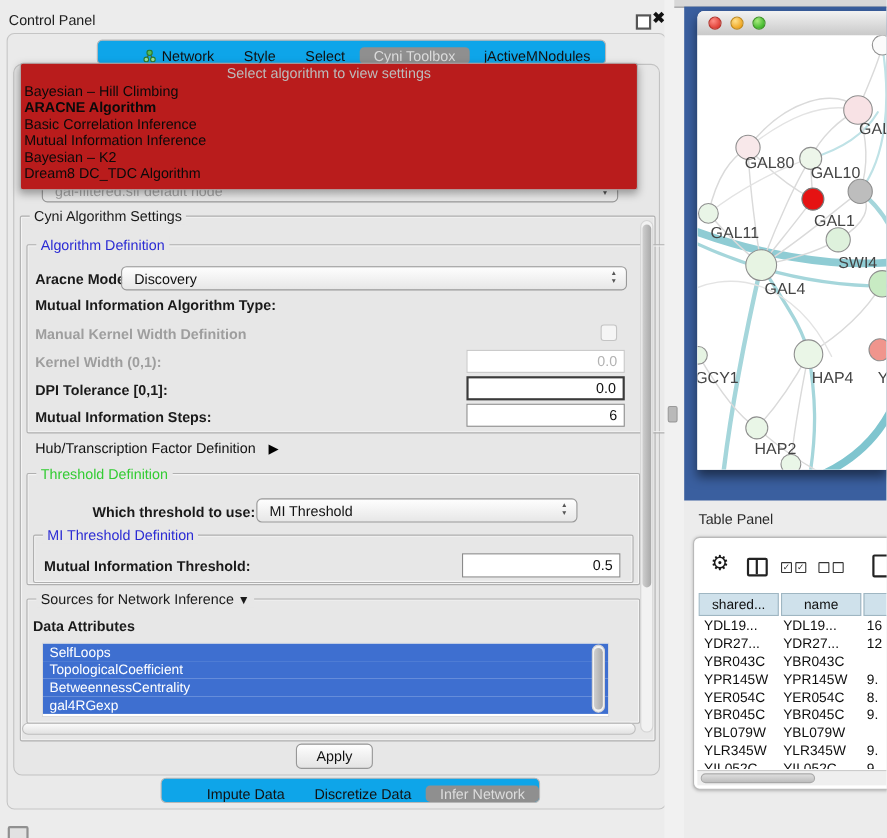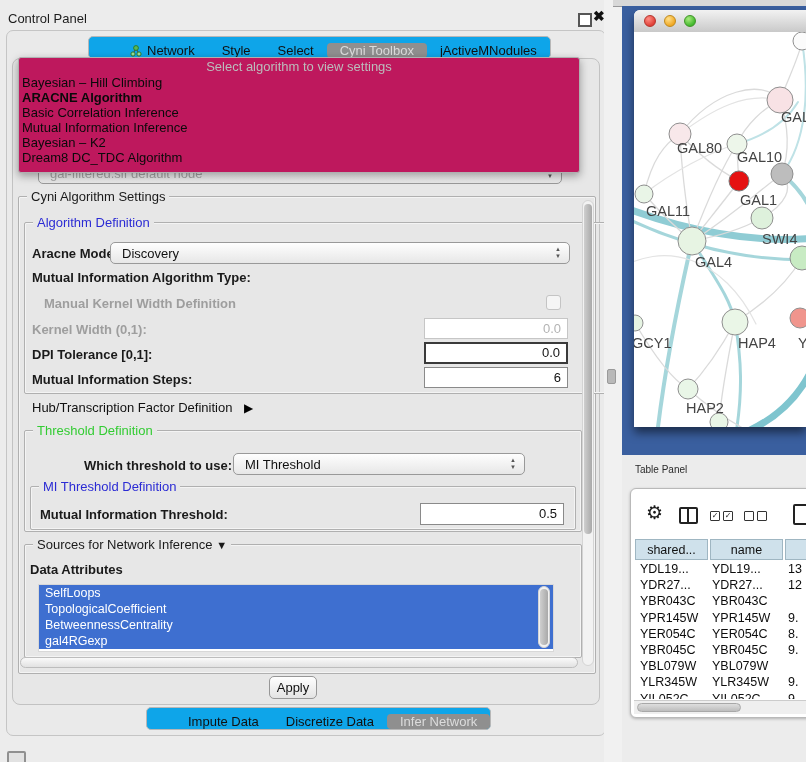--- a/index.html
+++ b/index.html
@@ -17,21 +17,21 @@
   
   .tabstrip{display:flex;align-items:flex-end;height:23px;background:#0ea5e9;border:1px solid #b7b7b7;border-radius:5px;box-sizing:border-box;z-index:20;padding-left:28px;}
   .seg{display:flex;align-items:center;padding:0 13px;font-size:13px;color:#111;white-space:nowrap;border-radius:4px;cursor:default;}
   .seg.sel{background:#8f8f8f;color:#dcdcdc;}
   .seg-div{width:1px;background:#c9c9c9;margin:4px 0;}
   #topTabs{left:88px;top:36px;}
   #bottomTabs{left:146px;top:707px;}
   .net-icon{display:inline-block;margin-right:5px;width:12px;height:12px;}
 
   
-  .dd-overlay{left:18px;top:57px;width:560px;height:114px;background:#be185d;border:1px solid #b0b0b0;border-radius:3px;box-shadow:0 3px 8px rgba(0,0,0,.35);z-index:60;overflow:hidden;}
+  .dd-overlay{left:18px;top:57px;width:560px;height:114px;background:#b91c1c;border:1px solid #b0b0b0;border-radius:3px;box-shadow:0 3px 8px rgba(0,0,0,.35);z-index:60;overflow:hidden;}
   .dd-ph{height:17px;line-height:17px;text-align:center;color:#bcbcbc;font-size:13px;}
   .dd-item{height:15px;line-height:15px;padding-left:3px;font-size:13px;color:#0a0a0a;white-space:nowrap;}
   .dd-item.hl{font-weight:bold;}
 
   
   .combo{box-sizing:border-box;height:22px;border:1px solid #999;border-radius:5px;background:linear-gradient(#fefefe,#e7e7e7);font-size:13px;color:#111;display:flex;align-items:center;padding:0 18px 0 11px;}
   .combo .spin{position:absolute;right:8px;top:3px;font-size:6px;line-height:7px;color:#555;text-align:center;}
   .combo.dis{color:#a8a8a8;}
 
   
@@ -51,39 +51,39 @@
 
   
   .vscroll{width:12px;background:#f2f2f2;border:1px solid #d4d4d4;border-radius:6px;box-sizing:border-box;}
   .vthumb{position:absolute;left:1px;width:8px;border-radius:5px;background:linear-gradient(90deg,#cfcfcf,#a9a9a9);}
   .hscroll-track{height:11px;border:1px solid #bdbdbd;border-radius:6px;background:linear-gradient(#fafafa,#e2e2e2);box-sizing:border-box;}
 
   
   .attr-list{background:#fff;border:1px solid #d8d8d8;overflow:hidden;}
   .attr-item{height:16px;line-height:16px;padding-left:6px;font-size:12.5px;color:#fff;background:#3e6fd0;white-space:nowrap;}
 
-  .apply-btn{left:269px;top:676px;width:48px;height:23px;border:1px solid #979797;border-radius:5px;background:linear-gradient(#fefefe,#e3e3e3);font-size:13px;color:#111;text-align:center;line-height:21px;box-sizing:border-box;}
+  .apply-btn{left:269px;top:676px;width:70px;height:23px;border:1px solid #979797;border-radius:5px;background:linear-gradient(#fefefe,#e3e3e3);font-size:13px;color:#111;text-align:center;line-height:21px;box-sizing:border-box;}
 
   .hub-row{font-size:13px;color:#111;}
   .hub-tri{display:inline-block;margin-left:8px;font-size:12px;color:#000;}
 
   
   .top-strip{left:613px;top:0;width:193px;height:6px;background:#d8d8d8;border-bottom:1px solid #98989a;}
   .gap-strip{left:604px;top:0;width:18px;height:762px;background:#f1f1f1;}
   .desktop{left:622px;top:6px;width:184px;height:449px;background:#3a5f9f;}
   .net-window{left:634px;top:10px;width:172px;height:417px;border-radius:6px 0 0 0;box-shadow:0 6px 10px rgba(0,0,0,.5);background:#fff;}
   .titlebar{position:absolute;left:0;top:0;width:172px;height:22px;background:linear-gradient(#f2f2f2,#c9c9c9);border-bottom:1px solid #8d8d8d;border-radius:6px 0 0 0;}
   .light{position:absolute;top:5px;width:12px;height:12px;border-radius:50%;box-sizing:border-box;}
   .light.red{left:10px;background:radial-gradient(circle at 35% 30%,#ff8d84,#e04138 70%);border:1px solid #b4342c;}
   .light.yellow{left:30px;background:radial-gradient(circle at 35% 30%,#ffe08a,#f0a825 70%);border:1px solid #c08a1c;}
   .light.green{left:50px;background:radial-gradient(circle at 35% 30%,#a8eb7e,#44b92e 70%);border:1px solid #3f9427;}
   .canvas{position:absolute;left:0;top:22px;width:172px;height:395px;background:#fff;overflow:hidden;}
 
   
-  .tp-title{left:635px;top:464px;font-size:10px;color:#2a2a2a;}
+  .tp-title{left:635px;top:464px;font-size:13px;color:#2a2a2a;}
   .tp-card{left:630px;top:488px;width:190px;height:228px;background:#fff;border:1px solid #b9b9b9;border-radius:6px;box-shadow:0 1px 3px rgba(0,0,0,.25);overflow:hidden;}
   .gear{left:646px;top:503px;font-size:19px;color:#1a1a1a;line-height:20px;}
   .cols-icon{left:679px;top:507px;width:15px;height:13px;border:2px solid #222;border-radius:2px;}
   .cols-icon:after{content:"";position:absolute;left:6px;top:0;width:2px;height:13px;background:#222;}
   .cb{position:absolute;width:8px;height:8px;border:1.5px solid #333;border-radius:1px;font-size:8px;line-height:8px;color:#222;text-align:center;}
   .page-icon{left:793px;top:504px;width:14px;height:17px;border:2px solid #222;border-radius:2px;}
   .th-row{left:635px;top:539px;width:171px;height:23px;overflow:hidden;}
   .th-cell{position:absolute;top:0;height:21px;width:73px;background:#cfe1eb;border:1px solid #9fb6c2;box-sizing:border-box;text-align:center;font-size:12.5px;color:#111;line-height:21px;}
   .tb-rows{left:635px;top:562px;width:171px;height:137px;overflow:hidden;}
   .tb-row{position:absolute;left:0;width:171px;height:16px;}
@@ -144,21 +144,21 @@
 
   <div class="abs gbox" style="left:24px;top:222px;width:556px;height:170px;padding-left:37px;">
     <span class="gb-label gb-blue">Algorithm Definition</span>
   </div>
   <span class="abs lbl" style="left:32px;top:246px;">Aracne Mode:</span>
   <div class="abs combo" style="left:110px;top:242px;width:460px;">
     <span>Discovery</span>
     <span class="spin">▲<br>▼</span>
   </div>
   <span class="abs lbl" style="left:32px;top:270px;">Mutual Information Algorithm Type:</span>
-  <span class="abs lbl dis" style="left:44px;top:296px;">Manual Kernel Width Definition</span>
+  <span class="abs lbl dis" style="left:32px;top:296px;">Manual Kernel Width Definition</span>
   <span class="abs checkbox" style="left:546px;top:295px;"></span>
   <span class="abs lbl dis" style="left:32px;top:322px;">Kernel Width (0,1):</span>
   <span class="abs fld dis" style="left:424px;top:318px;width:144px;height:21px;">0.0</span>
   <span class="abs lbl" style="left:32px;top:347px;">DPI Tolerance [0,1]:</span>
   <span class="abs fld focus" style="left:424px;top:342px;width:144px;height:22px;">0.0</span>
   <span class="abs lbl" style="left:32px;top:372px;">Mutual Information Steps:</span>
   <span class="abs fld" style="left:424px;top:367px;width:144px;height:21px;">6</span>
 
   <span class="abs hub-row" style="left:32px;top:400px;">
     <span>Hub/Transcription Factor Definition</span>
@@ -311,21 +311,21 @@
   <span class="abs page-icon"></span>
   <div class="abs th-row" id="thRow">
       <div class="th-cell" style="left: 0px;">shared...</div>
       <div class="th-cell" style="left: 75px;">name</div>
       <div class="th-cell" style="left: 150px;">A</div>
     </div>
   <div class="abs tb-rows" id="tbRows">
       <div class="tb-row" style="top: 0px;">
         <span class="tb-cell" style="left: 5px;">YDL19...</span>
         <span class="tb-cell" style="left: 77px;">YDL19...</span>
-        <span class="tb-cell" style="left: 153px;">13</span>
+        <span class="tb-cell" style="left: 153px;">16</span>
       </div>
       <div class="tb-row" style="top: 16.2px;">
         <span class="tb-cell" style="left: 5px;">YDR27...</span>
         <span class="tb-cell" style="left: 77px;">YDR27...</span>
         <span class="tb-cell" style="left: 153px;">12</span>
       </div>
       <div class="tb-row" style="top: 32.4px;">
         <span class="tb-cell" style="left: 5px;">YBR043C</span>
         <span class="tb-cell" style="left: 77px;">YBR043C</span>
         <span class="tb-cell" style="left: 153px;"></span>

